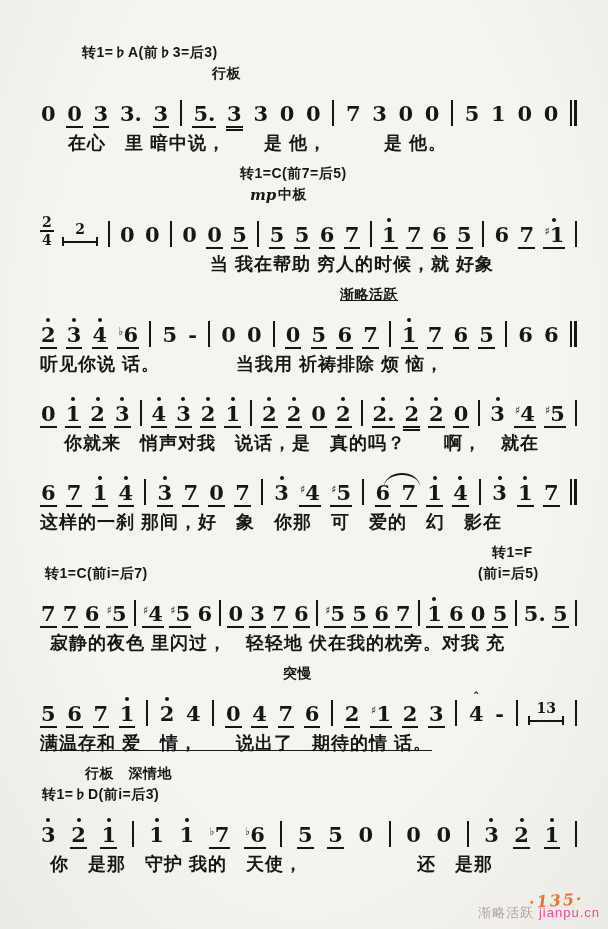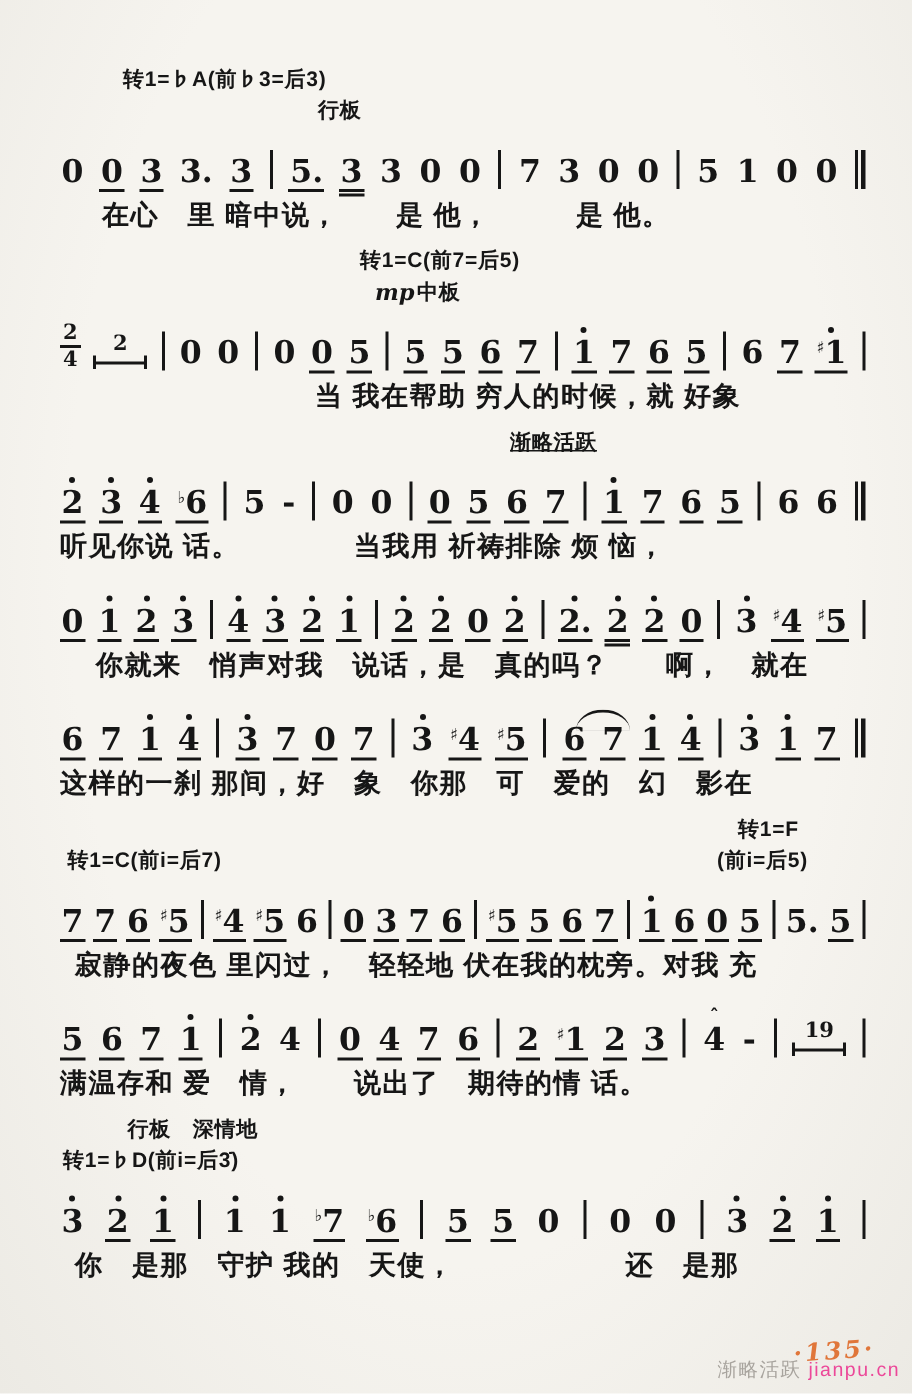--- a/index.html
+++ b/index.html
@@ -251,20 +251,23 @@
         <span class="note u1">0</span>
         <span class="note u1">5</span>
         <span class="bar"></span>
         <span class="note">5<span class="augdot">.</span></span>
         <span class="note u1">5</span>
         <span class="bar"></span>
       </div>
       <div class="lyrics-row" style="padding-left: 10px;">寂静的夜色 里闪过，　轻轻地 伏在我的枕旁。对我 充</div>
     </div>
     <div class="system">
+      <div class="ann-row">
+        <span class="ann tempo" style="left: 243px;">突慢</span>
+      </div>
       <div class="notes-row">
         <span class="note u1">5</span>
         <span class="note u1">6</span>
         <span class="note u1">7</span>
         <span class="note u1">1<span class="hidot"></span></span>
         <span class="bar"></span>
         <span class="note">2<span class="hidot"></span></span>
         <span class="note">4</span>
         <span class="bar"></span>
         <span class="note u1">0</span>
@@ -274,28 +277,28 @@
         <span class="bar"></span>
         <span class="note u1">2</span>
         <span class="note u1"><span class="acc">♯</span>1</span>
         <span class="note u1">2</span>
         <span class="note u1">3</span>
         <span class="bar"></span>
         <span class="note">4<span class="hat">ˆ</span></span>
         <span class="note">-</span>
         <span class="bar"></span>
         <span class="rest">
-          <span class="rn">19</span>
+          <span class="rn">13</span>
           <span class="rl">
             <i></i>
           </span>
         </span>
         <span class="bar"></span>
       </div>
-      <div class="lyrics-row" style="padding-left: 0px;">满温存和 爱　情，　　说出了　期待的情 话。</div>
+      <div class="lyrics-row" style="padding-left: 0px; text-decoration: underline;">满温存和 爱　情，　　说出了　期待的情 话。</div>
     </div>
     <div class="system">
       <div class="ann-row">
         <span class="ann tempo" style="left: 45px;">行板　深情地</span>
       </div>
       <div class="ann-row">
         <span class="ann key" style="left: 2px;">转1=♭D(前i=后3̇)</span>
       </div>
       <div class="notes-row">
         <span class="note">3<span class="hidot"></span></span>

